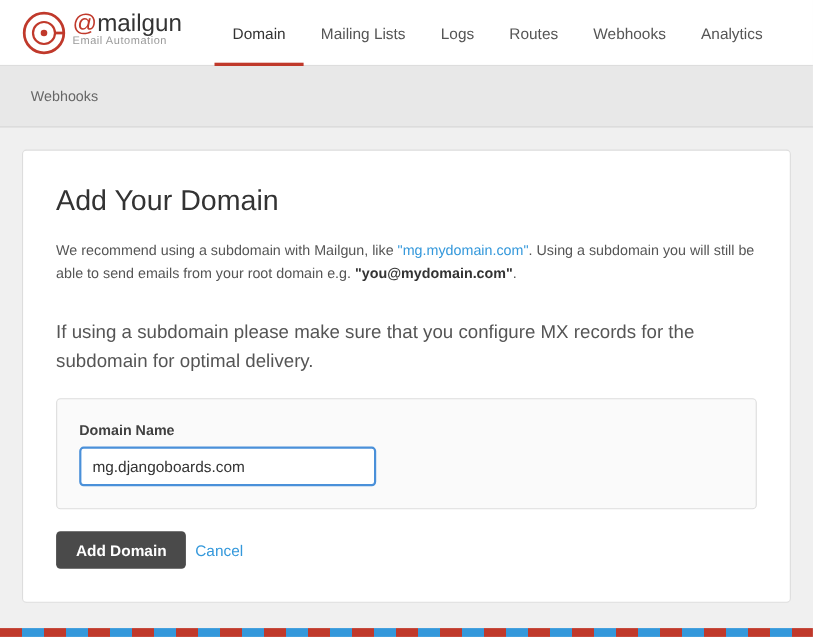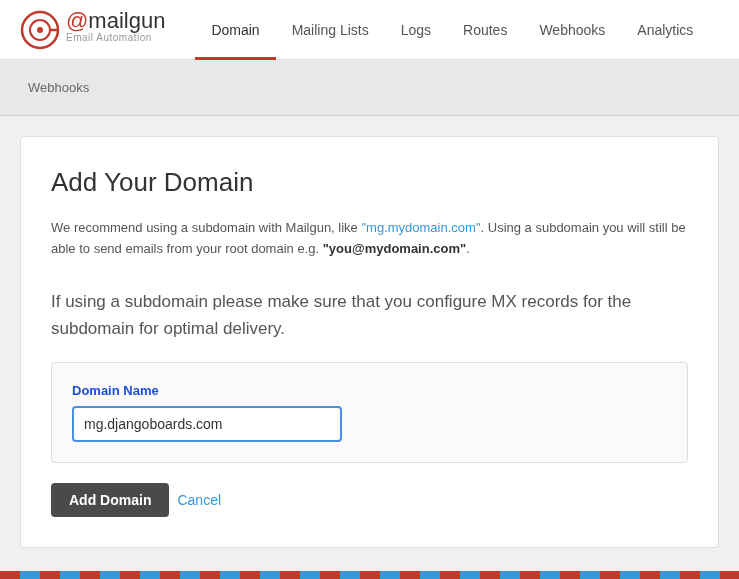--- a/index.html
+++ b/index.html
@@ -160,21 +160,21 @@
       border: 1px solid #ddd;
       border-radius: 4px;
       padding: 20px;
       margin-bottom: 20px;
       background: #fafafa;
     }
 
     .form-label {
       font-size: 13px;
       font-weight: 700;
-      color: #1d4ed8;
+      color: #404040;
       margin-bottom: 8px;
       display: block;
     }
 
     .form-input {
       width: 270px;
       padding: 8px 10px;
       font-size: 14px;
       border: 2px solid #4a90d9;
       border-radius: 4px;

